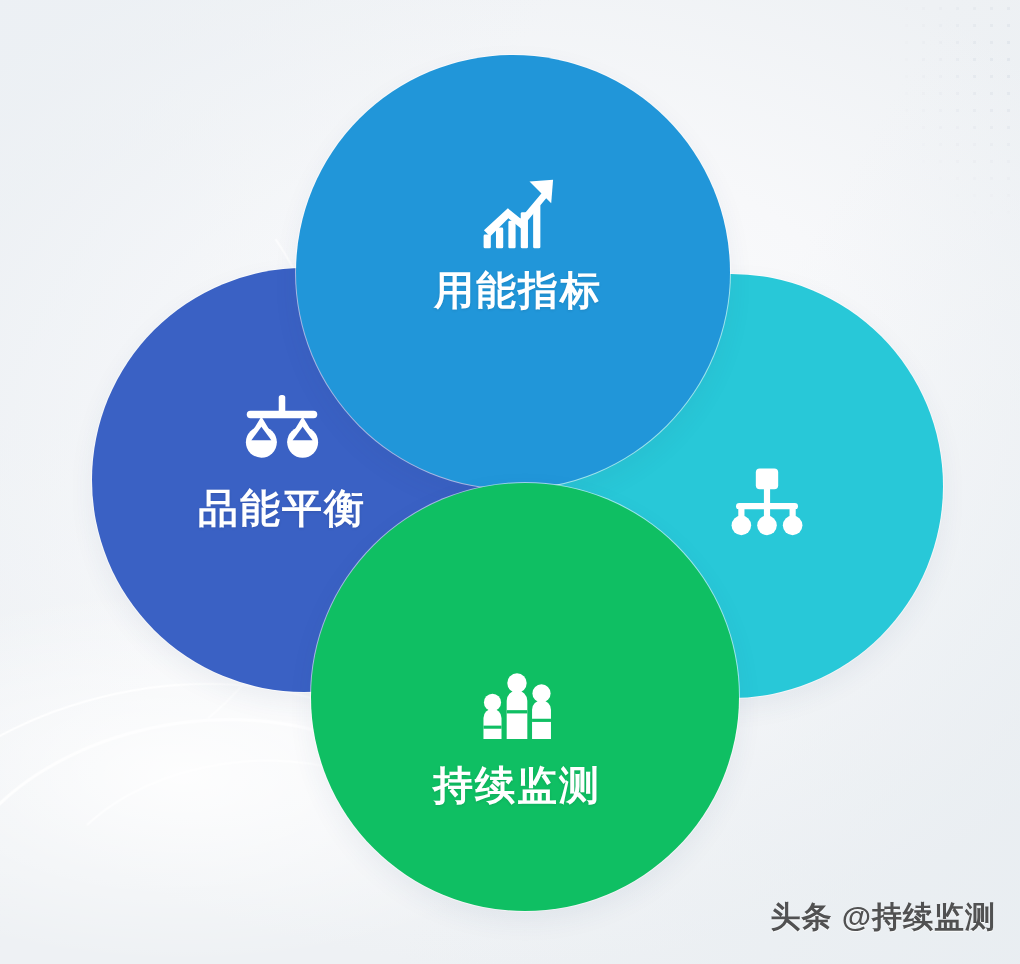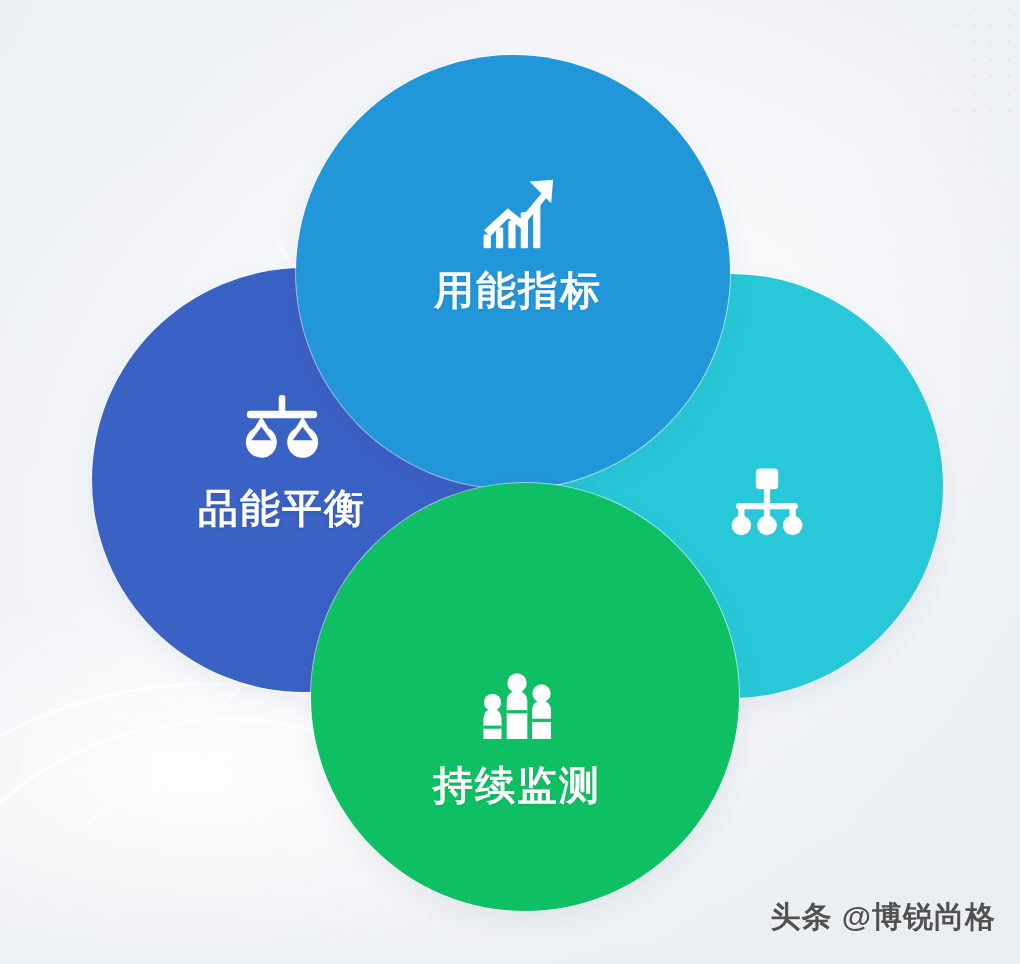--- a/index.html
+++ b/index.html
@@ -192,14 +192,14 @@
             <circle cx="78.5" cy="33" r="10.6"></circle>
             <path d="M67.5 52 a11 11 0 0 1 22 0 V86 H67.5 Z"></path>
             <rect x="67.5" y="62.5" width="22" height="3.7" fill="#0fbf63"></rect>
           </g>
         </svg>
       </div>
       <div class="label">持续监测</div>
     </div>
   </div>
 
-  <div class="watermark">头条 @博锐尚格</div>
+  <div class="watermark">头条 @持续监测</div>
 </div>
 
 </body></html>

